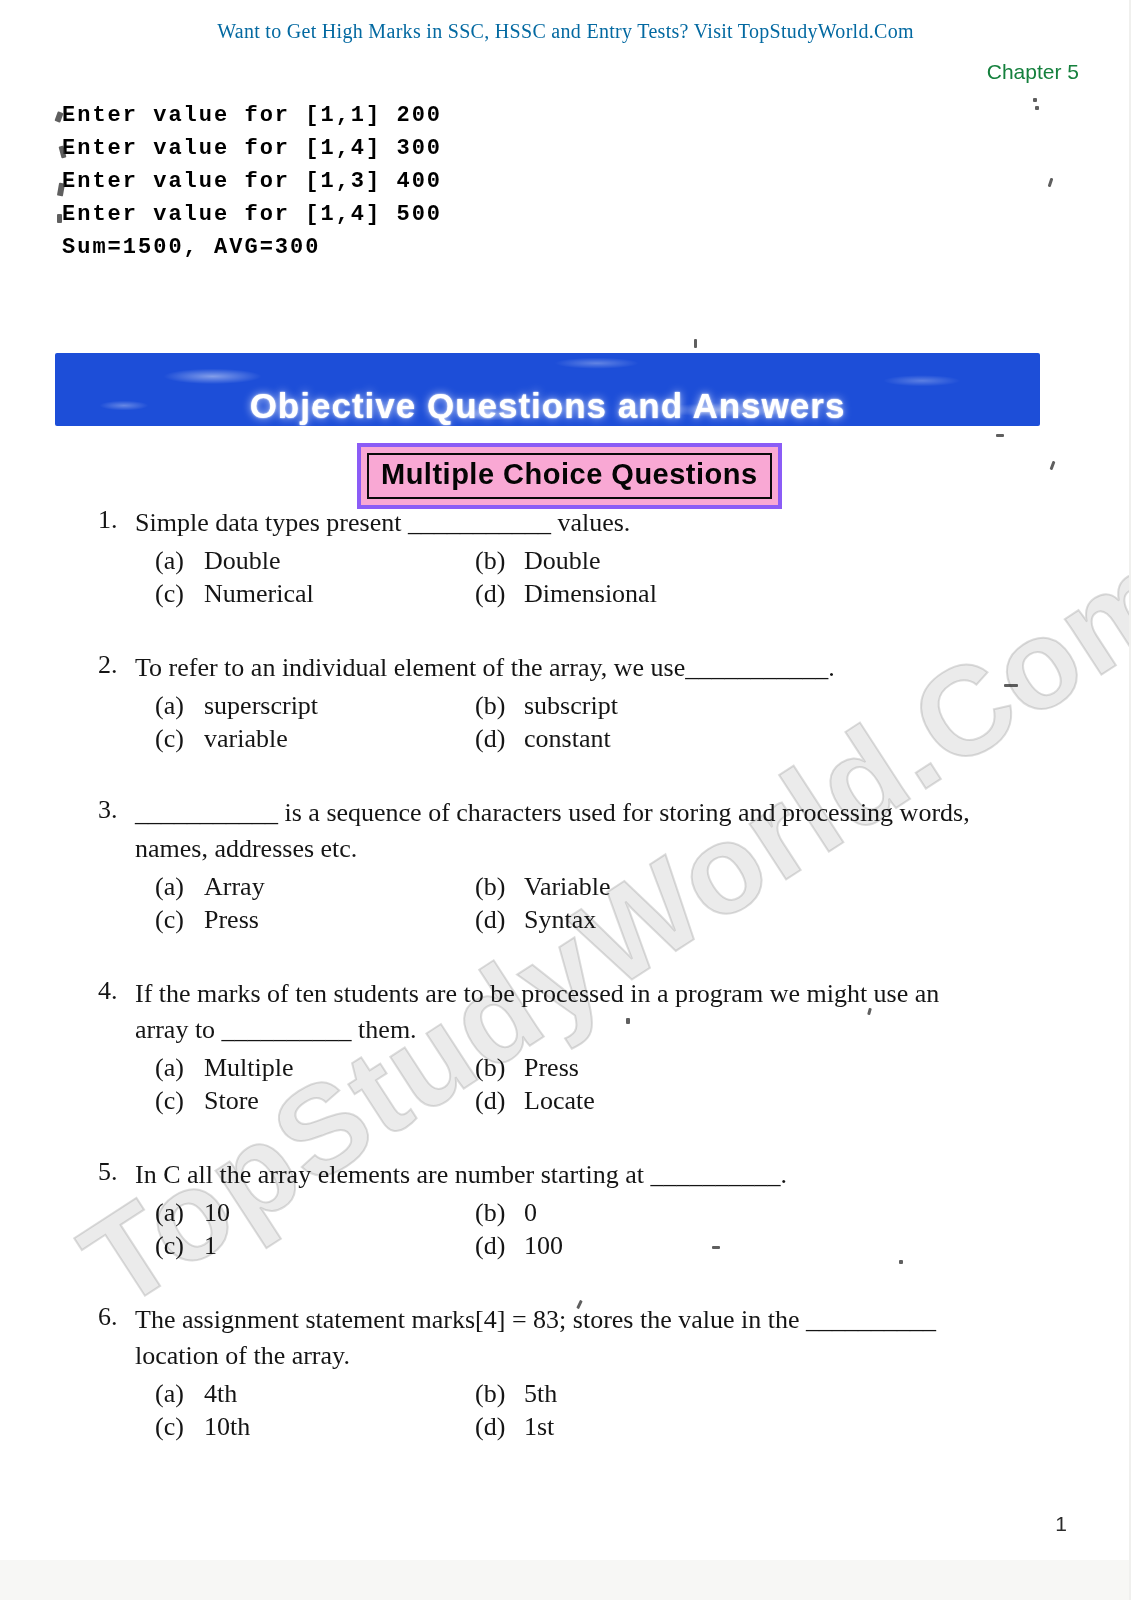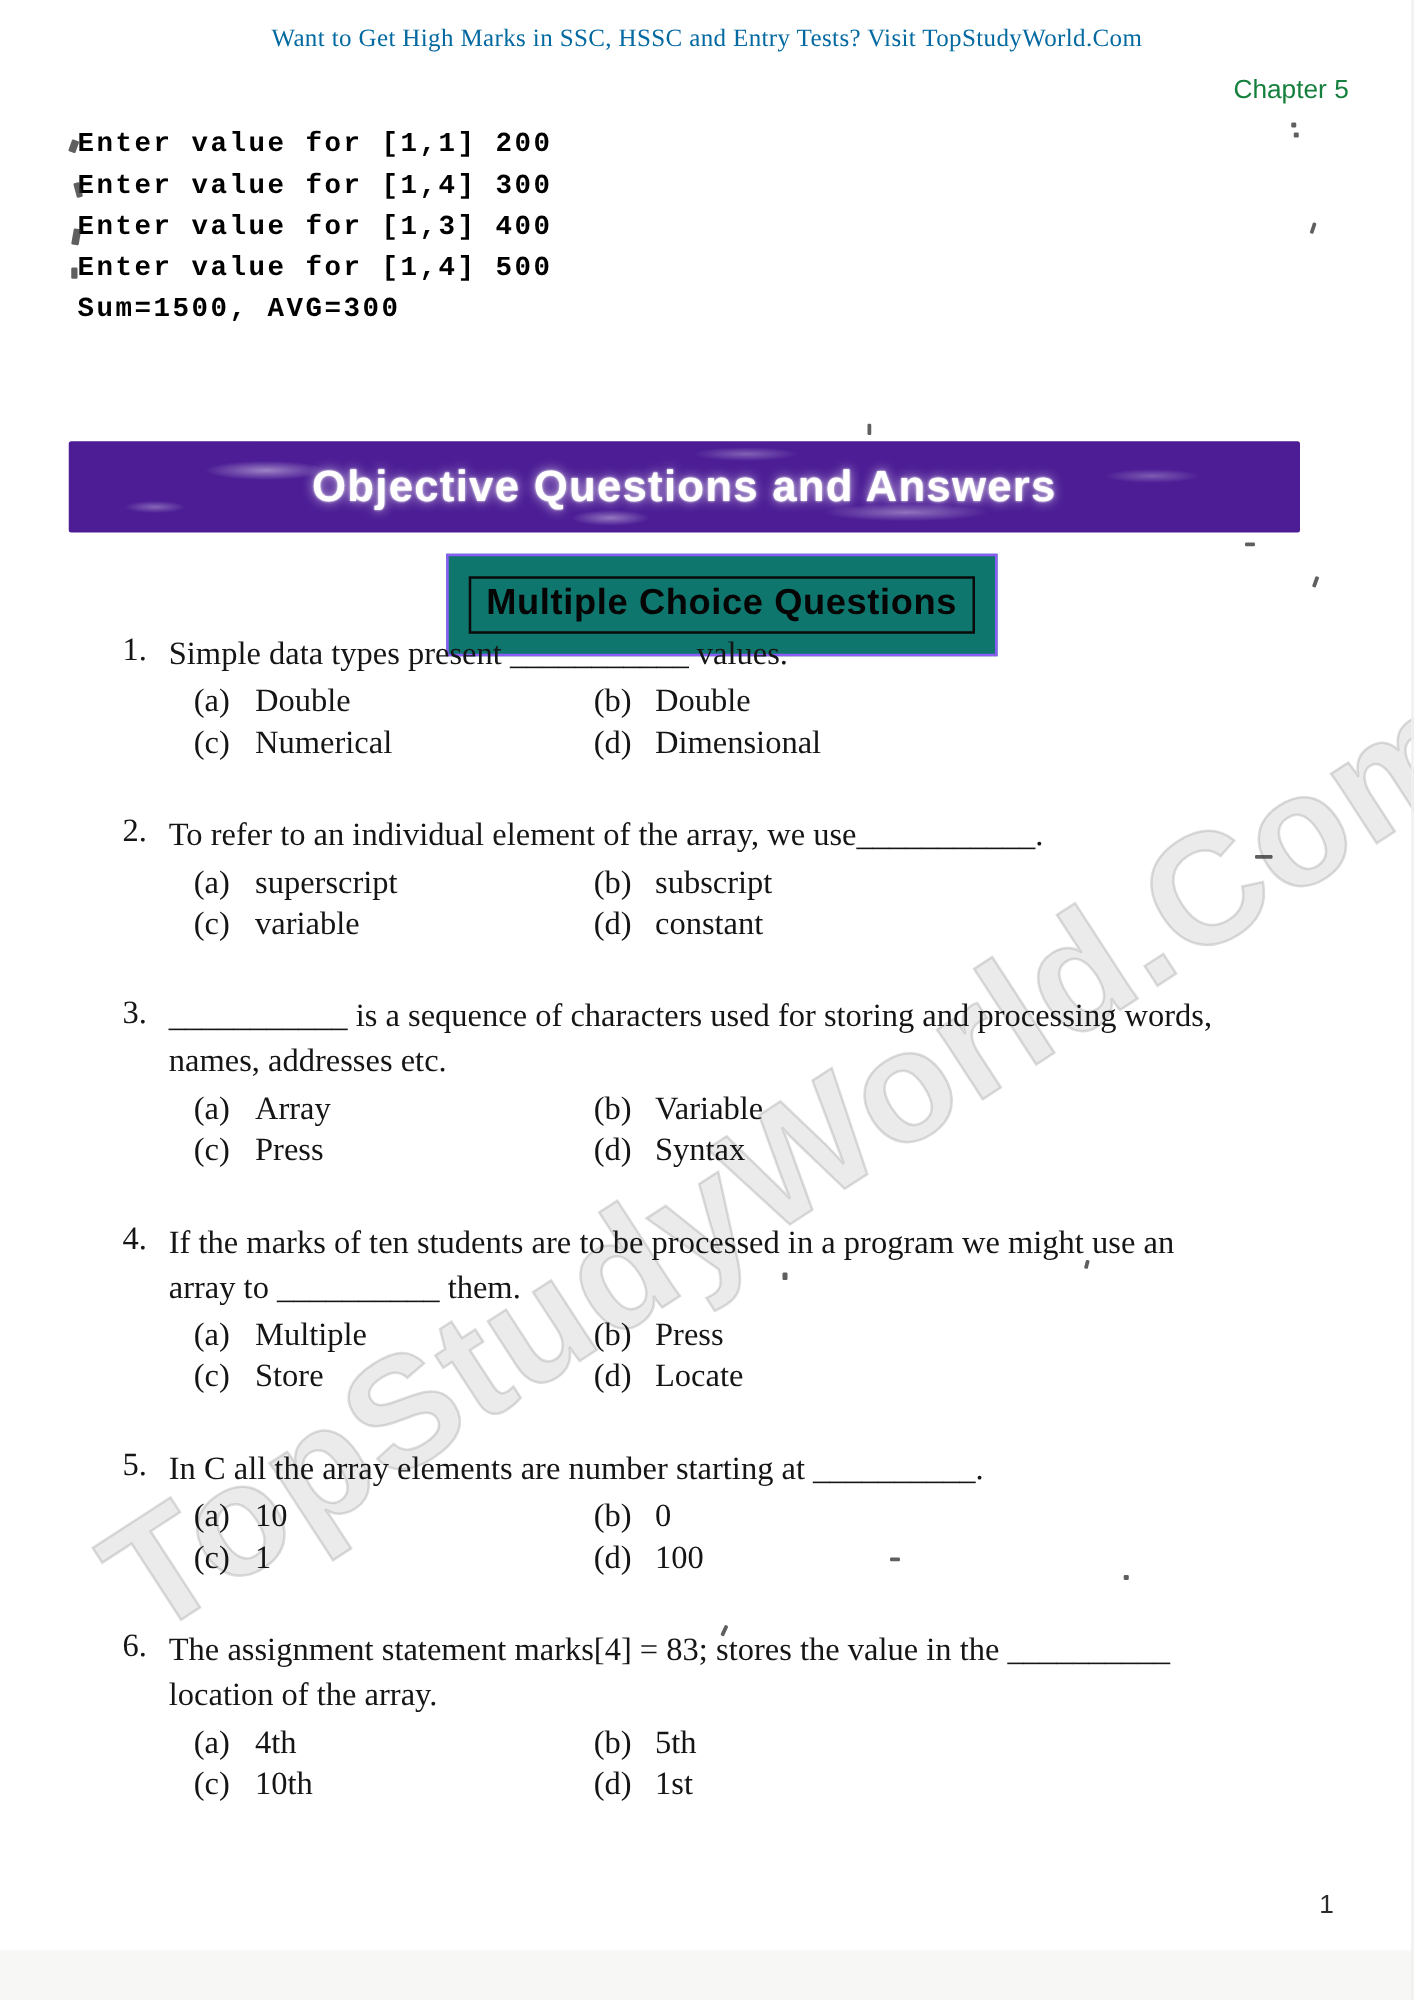--- a/index.html
+++ b/index.html
@@ -57,23 +57,23 @@
     font-weight: bold;
     font-size: 22px;
     line-height: 33px;
     letter-spacing: 2px;
     color: #000;
   }
   .banner {
     position: absolute;
     top: 353px; left: 55px;
     width: 985px; height: 73px;
-    background: #4c1d95;
+    background: #1d4ed8;
     display: flex;
-    align-items: center;
+    align-items: flex-end;
     justify-content: center;
     border-radius: 2px;
   }
   .banner::before {
     content: "";
     position: absolute; inset: 0;
     background:
       radial-gradient(ellipse 70px 11px at 16% 32%, rgba(255,255,255,0.45), transparent 70%),
       radial-gradient(ellipse 95px 10px at 68% 78%, rgba(255,255,255,0.38), transparent 70%),
       radial-gradient(ellipse 45px 9px  at 44% 84%, rgba(255,255,255,0.40), transparent 70%),
@@ -87,23 +87,23 @@
     color: #ffffff;
     font-family: "Liberation Sans", sans-serif;
     font-weight: bold;
     font-size: 35px;
     letter-spacing: 1px;
     text-shadow: 0 0 9px rgba(255,255,255,0.75), 0 0 2px #ffffff;
   }
   .mcq-box {
     position: absolute;
     top: 443px; left: 357px;
-    border: 2px solid #8b5cf6;
-    background: #0f766e;
-    padding: 16px;
+    border: 4px solid #8b5cf6;
+    background: #f9a8d4;
+    padding: 6px;
     white-space: nowrap;
   }
   .mcq-inner {
     border: 2px solid #0a0a0a;
     padding: 3px 12px 6px 12px;
     font-family: "Liberation Sans", sans-serif;
     font-weight: bold;
     font-size: 29px;
     letter-spacing: 0.5px;
     color: #050505;

